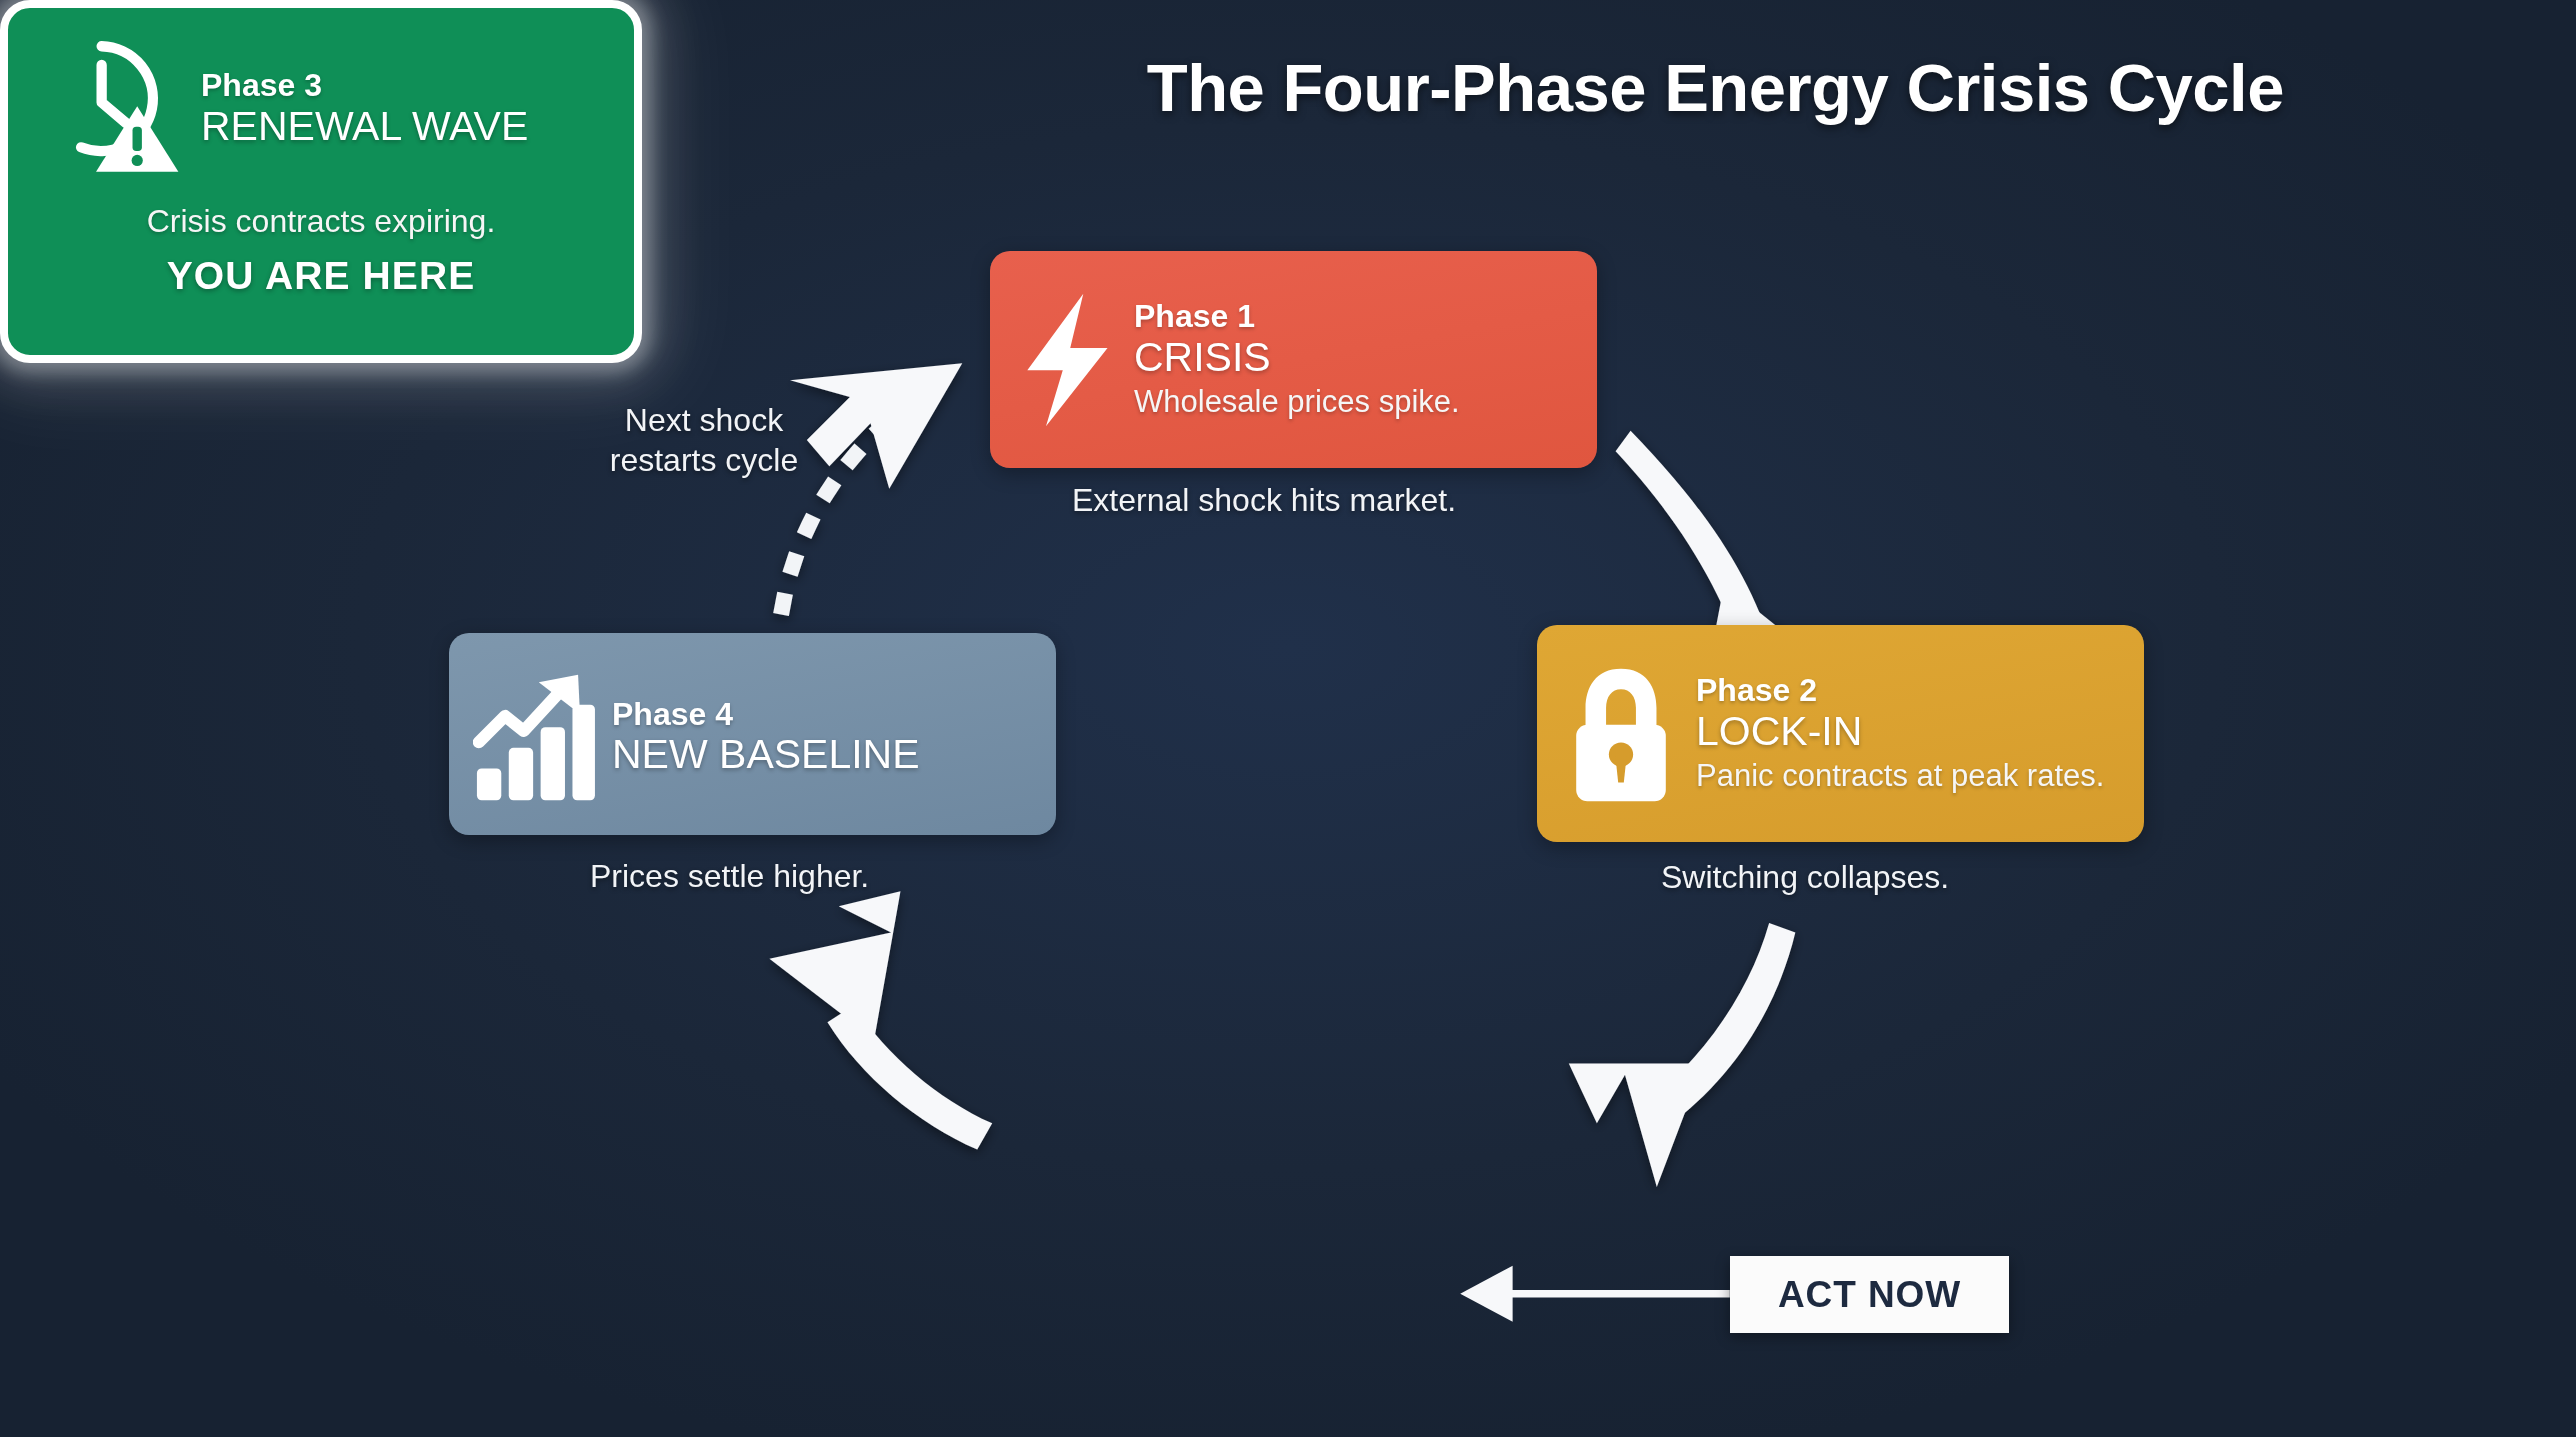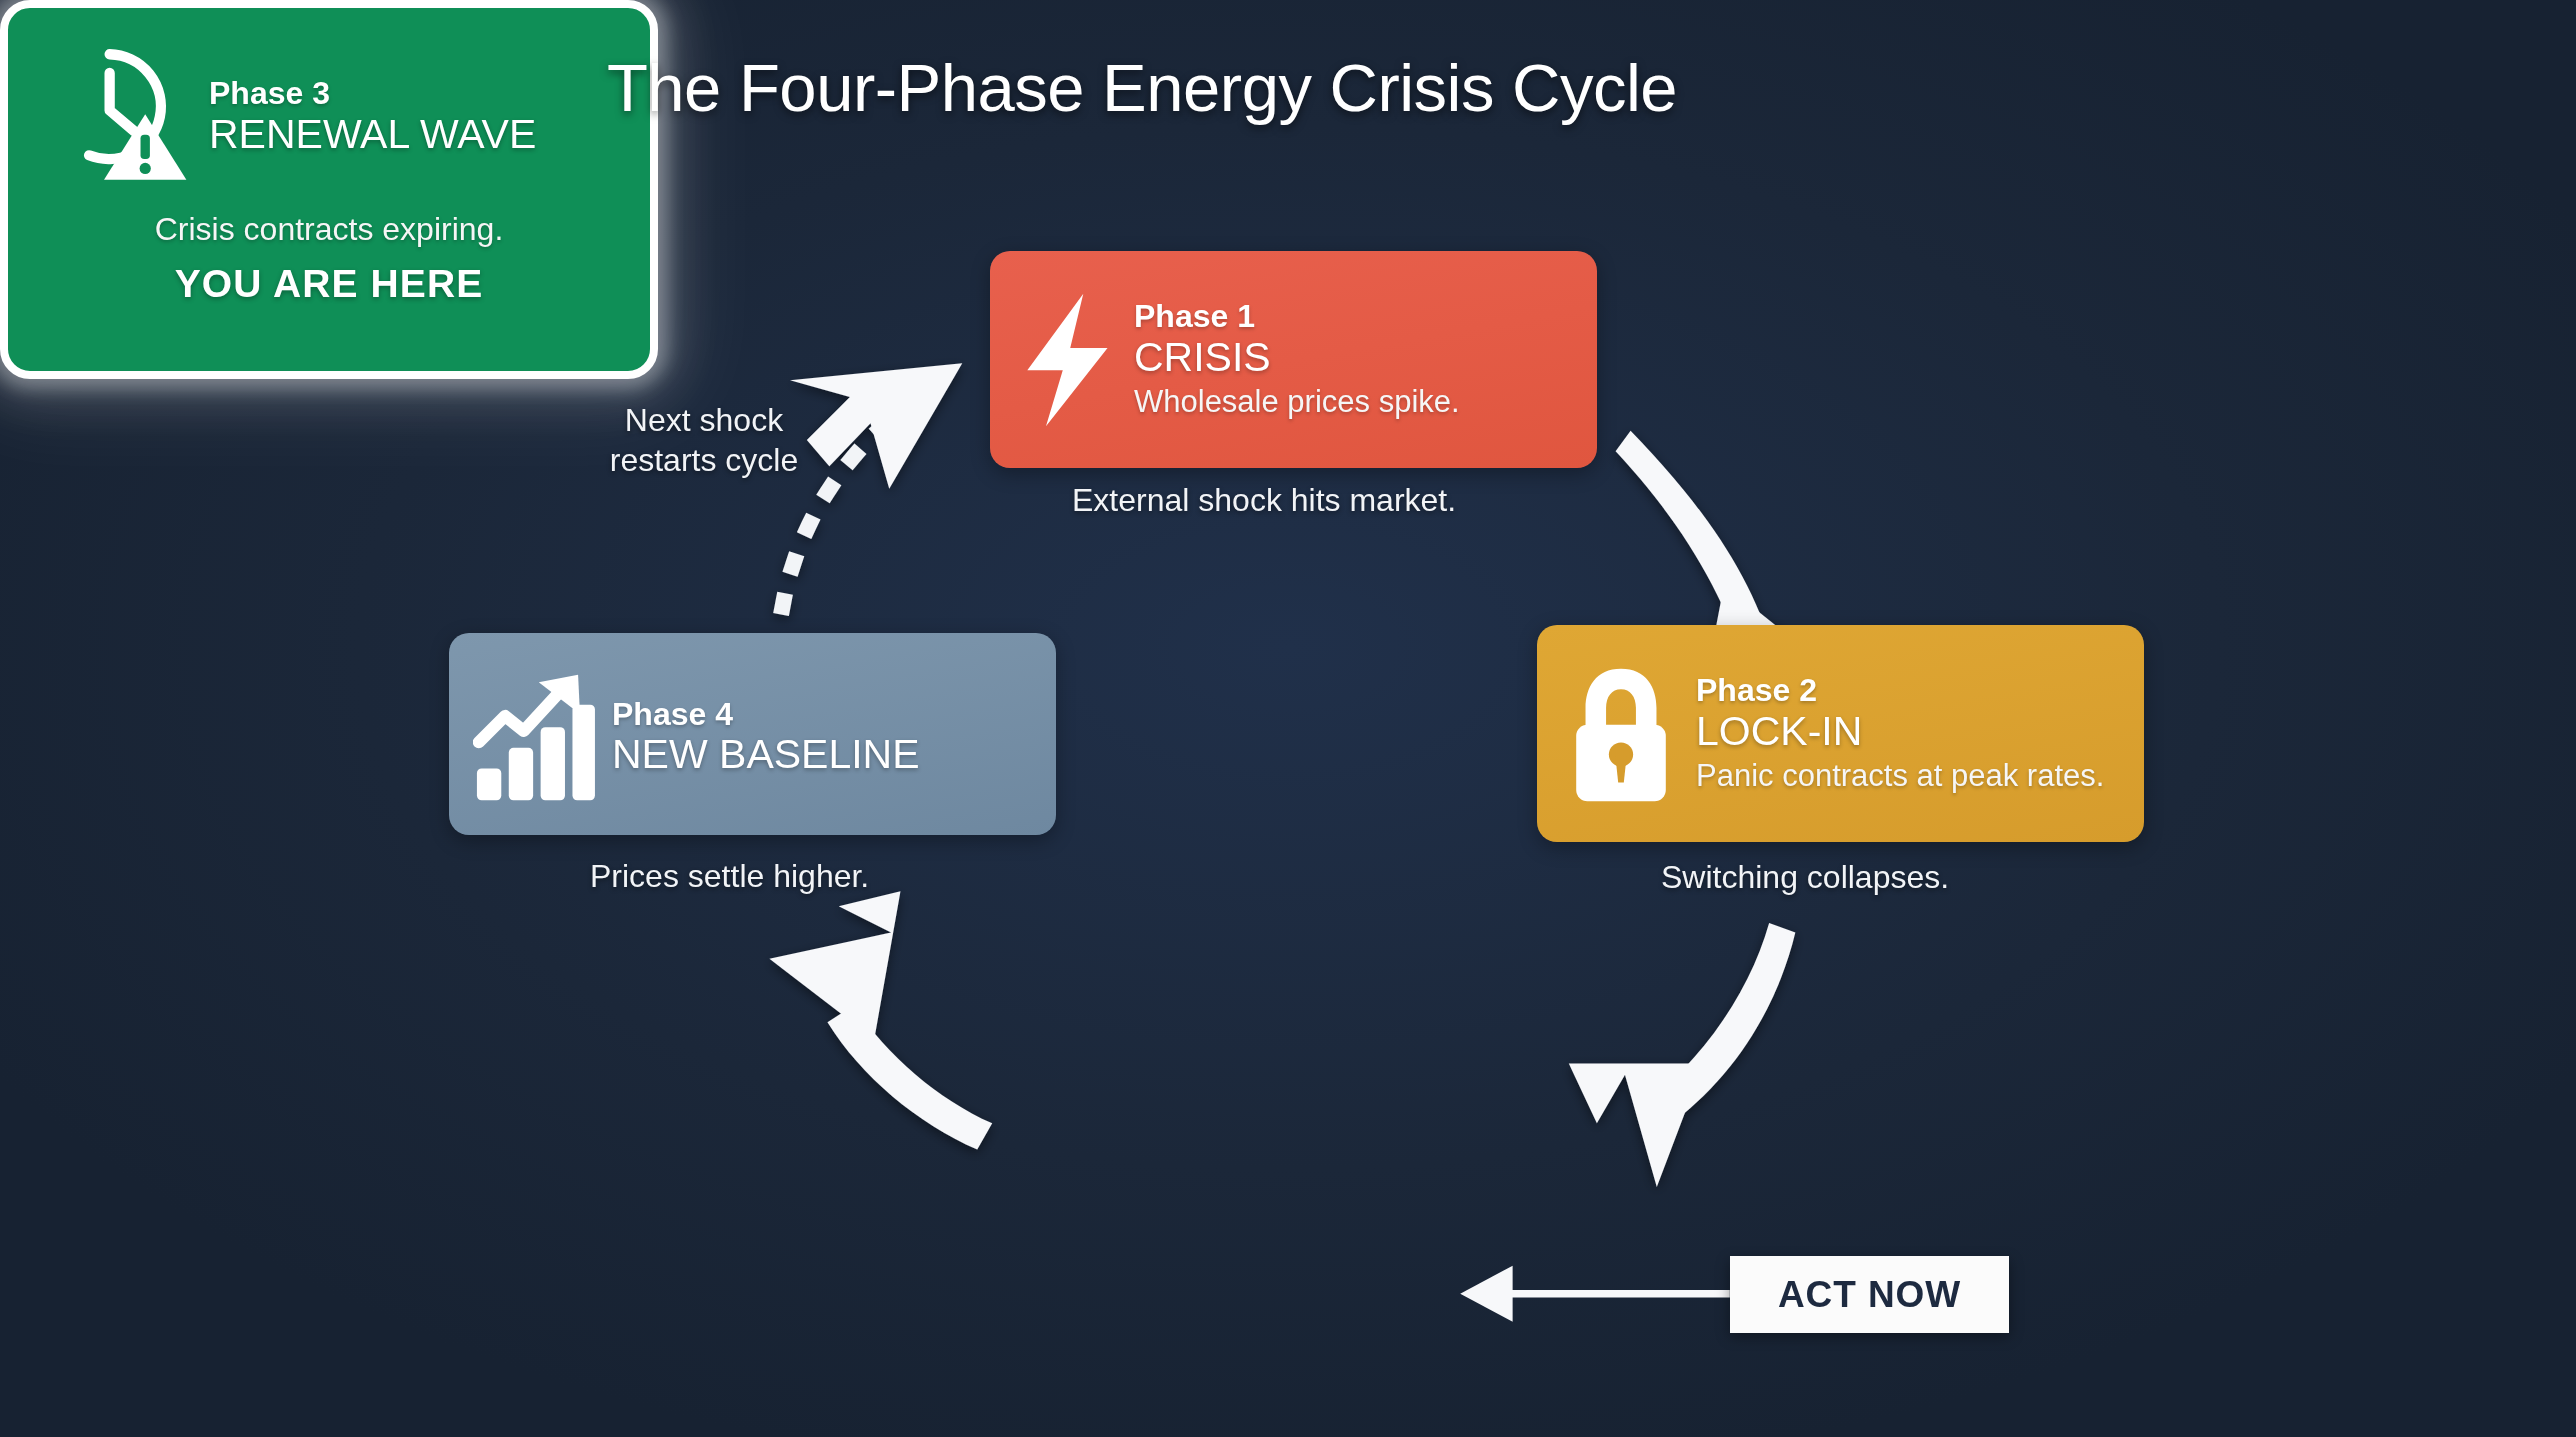--- a/index.html
+++ b/index.html
@@ -28,23 +28,23 @@
     height: 1438px;
     pointer-events: none;
   }
 
   
   .title {
     position: absolute;
     top: 49px;
     left: 0;
     width: 2284px;
-    text-align: center;
+    text-align: right;
     font-size: 67px;
-    font-weight: normal;
+    font-weight: bold;
     color: #ffffff;
     letter-spacing: -0.5px;
     text-shadow: 0 2.8px 8.4px rgba(0,0,0,0.55);
   }
 
   
   .card {
     position: absolute;
     border-radius: 20px;
     box-sizing: border-box;
@@ -103,21 +103,21 @@
   }
   #card-phase-2 .txt { padding-left: 19px; }
 
   
   #card-phase-3 {
     left: 985px; top: 1020px; width: 618px; height: 339px;
     background: #0f8f57;
     border: 8.4px solid #ffffff;
     border-radius: 30px;
     display: block;
-    padding: 12px;
+    padding: 4px;
     box-shadow:
       0 0 17px 9.4px rgba(255,255,255,0.30),
       0 0 45px 20.6px rgba(255,255,255,0.16),
       0 0 84px 37px rgba(255,255,255,0.07);
   }
   #card-phase-3 .row-top {
     display: flex;
     align-items: center;
     padding: 20.6px 24px 0 26px;
   }

